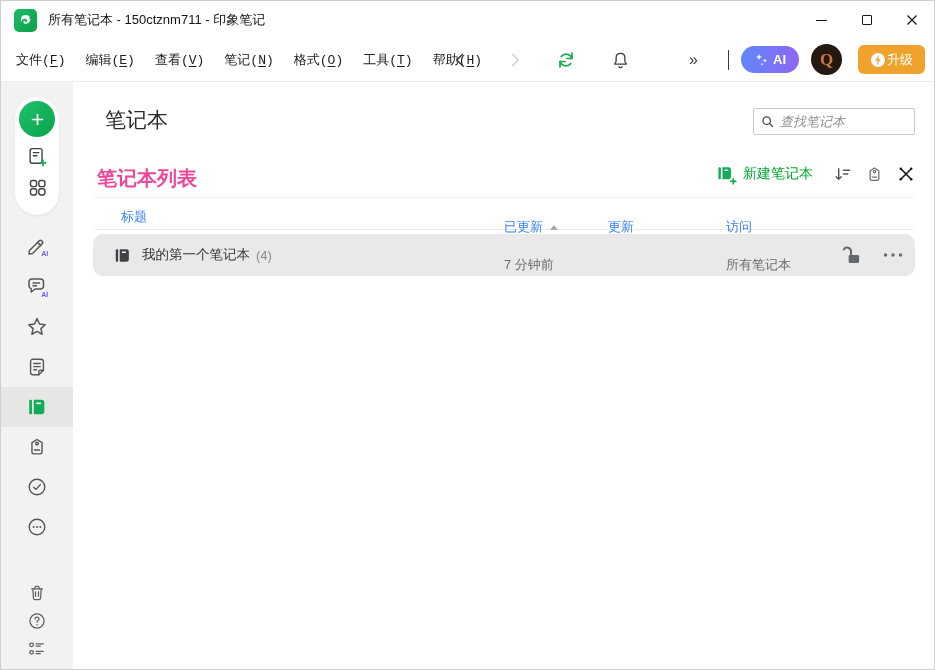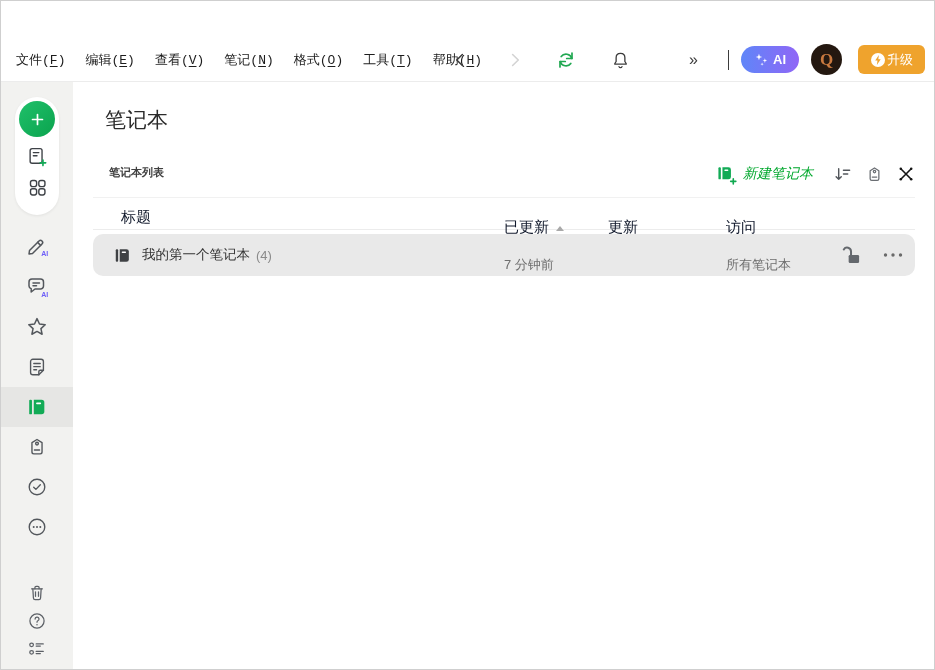--- a/index.html
+++ b/index.html
@@ -56,46 +56,67 @@
 
   
   .main { position:absolute; left:72px; top:81px; right:0; bottom:0; background:#fff; }
   .page-title { position:absolute; left:32px; top:24px; font-size:21px; color:#2b2b2b; font-weight:400; }
   .searchbox { position:absolute; right:19px; top:26px; width:162px; height:27px;
                border:1px solid #c9c9c9; border-radius:2px; background:#fff;
                display:flex; align-items:center; padding:0 7px; gap:6px; }
   .searchbox input { border:0; outline:0; width:100%; font-size:13px; color:#444;
                      font-family:inherit; background:transparent; }
   .searchbox input::placeholder { font-style:italic; color:#8f8f8f; }
-  .section-title { position:absolute; left:36px; top:83px; font-size:11px; font-weight:bold; color:#404040; }
+  .section-title { position:absolute; left:24px; top:83px; font-size:20px; font-weight:bold; color:#ec4899; }
   .section-controls { position:absolute; right:19px; top:79px; height:26px;
-                      display:flex; align-items:center;font-style:italic; }
+                      display:flex; align-items:center; }
   .new-nb-label { margin-left:6px; font-size:14px; color:#00a82d; }
   .sc-gap-lg { margin-left:20px; } .sc-gap { margin-left:13px; }
 
   .table { position:absolute; left:20px; right:19px; top:115px; }
   .grid-cols { display:grid; grid-template-columns:396px 104px 118px 120px 40px 1fr; align-items:center; }
   .thead { height:33px; border-top:1px solid #f1f1f1; border-bottom:1px solid #ececec;
-           color:#0f172a; font-size:15px; }
+           color:#3b82f6; font-size:13px; }
   .thead .c1 { padding-left:28px; }
   .cpad { padding-left:15px;margin-top:20px; }
   .sort-asc { display:inline-block; width:0; height:0; margin-left:7px;
               border-left:4px solid transparent; border-right:4px solid transparent;
               border-bottom:5px solid #a9a9a9; vertical-align:1px; }
   .trow { height:42px; margin-top:4px; background:#e9e9e9; font-size:13px; color:#6e6e6e;border-radius:10px; }
   .trow .c1 { padding-left:20px; display:flex; align-items:center; color:#333; font-size:13.5px; }
   .row-title { margin-left:10px; }
   .row-count { margin-left:6px; color:#8a8a8a; font-size:13px; }
   .cell-center { display:flex; justify-content:center; align-items:center; }
 </style>
 </head>
 <body>
 
 <div class="window">
 
+  <div class="titlebar">
+    <div class="logo">
+      <svg width="17" height="17" viewBox="0 0 24 24">
+        <path d="M7 6.2c2.9-2.4 7.6-2.5 10.4-.3.9 1.7.6 3.4-.4 4.2.7.1 1.4-.1 1.9-.5.2 3.9-2.3 6.6-5.9 6.9-2.2.2-3.7-.7-3.9-2.2-.1-1 .5-1.8 1.5-1.9.8-.1 1.4.4 1.5 1 .1.5-.2 1-.7 1.2.3.2.7.3 1.2.2 1.3-.3 2-1.4 1.7-2.9-.3-1.4-1.8-2.3-3.6-2.2-2.4.2-4.1 1.8-4.6 4.4-1-1.6-1.4-5.7.9-7.9z" fill="#fff"></path>
+      </svg>
+    </div>
+    <span class="win-title">所有笔记本 - 150ctznm711 - 印象笔记</span>
+    <div class="win-controls">
+      <div class="win-btn">
+          <span class="min-glyph"></span>
+        </div>
+      <div class="win-btn">
+          <span class="max-glyph"></span>
+        </div>
+      <div class="win-btn">
+        <svg width="12" height="12" viewBox="0 0 12 12">
+            <path d="M1.5 1.5l9 9M10.5 1.5l-9 9" stroke="#1a1a1a" stroke-width="1.2"></path>
+          </svg>
+      </div>
+    </div>
+  </div>
 
   <div class="menubar">
     <div class="menus">
       <div class="menu-item">
           <span>文件(</span>
           <u>F</u>
           <span>)</span>
         </div>
       <div class="menu-item">
           <span>编辑(</span>
@@ -283,20 +304,27 @@
           <path d="M11 5.9h8.5M11 8.4h5"></path>
         <circle cx="5.5" cy="16" r="2.2"></circle>
           <path d="M11 14.9h8.5M11 17.4h5"></path>
       </svg>
     </div>
   </div>
 
   <div class="main">
     <div class="page-title">笔记本</div>
 
+    <div class="searchbox">
+      <svg width="15" height="15" viewBox="0 0 16 16" fill="none" stroke="#4a4a4a" stroke-width="1.6">
+        <circle cx="7" cy="7" r="4.6"></circle>
+          <path d="M10.6 10.6L14.2 14.2" stroke-linecap="round"></path>
+      </svg>
+      <input type="text" placeholder="查找笔记本" style="">
+    </div>
 
     <div class="section-title">笔记本列表</div>
 
     <div class="section-controls">
       <svg width="21" height="21" viewBox="0 0 26 26">
         <rect x="3" y="4" width="3" height="15" rx="1.2" fill="#12ab56"></rect>
         <path d="M8 4h7.5a3 3 0 0 1 3 3v9a3 3 0 0 1-3 3H8z" fill="#12ab56"></path>
         <rect x="10.3" y="6.8" width="5" height="1.8" rx="0.9" fill="#fff"></rect>
         <path d="M18.2 21.5h6.4M21.4 18.3v6.4" stroke="#0fa84f" stroke-width="2" stroke-linecap="round" fill="none"></path>
       </svg>

